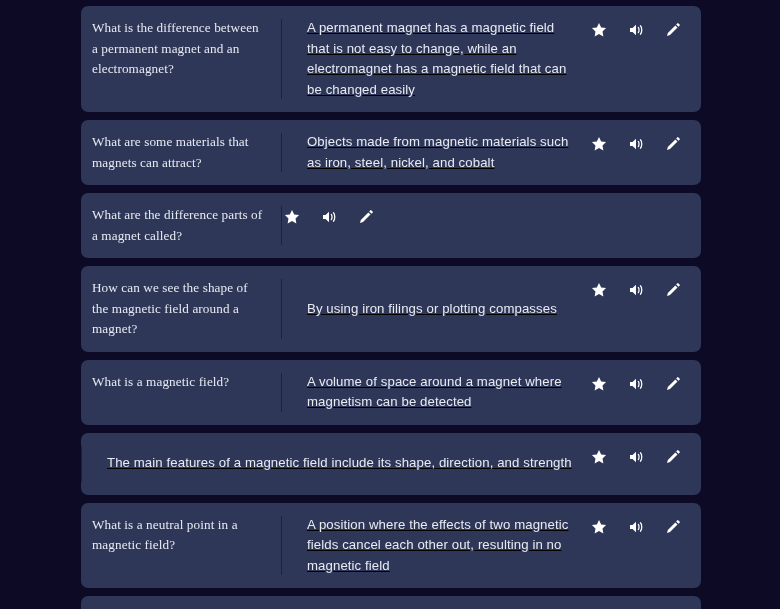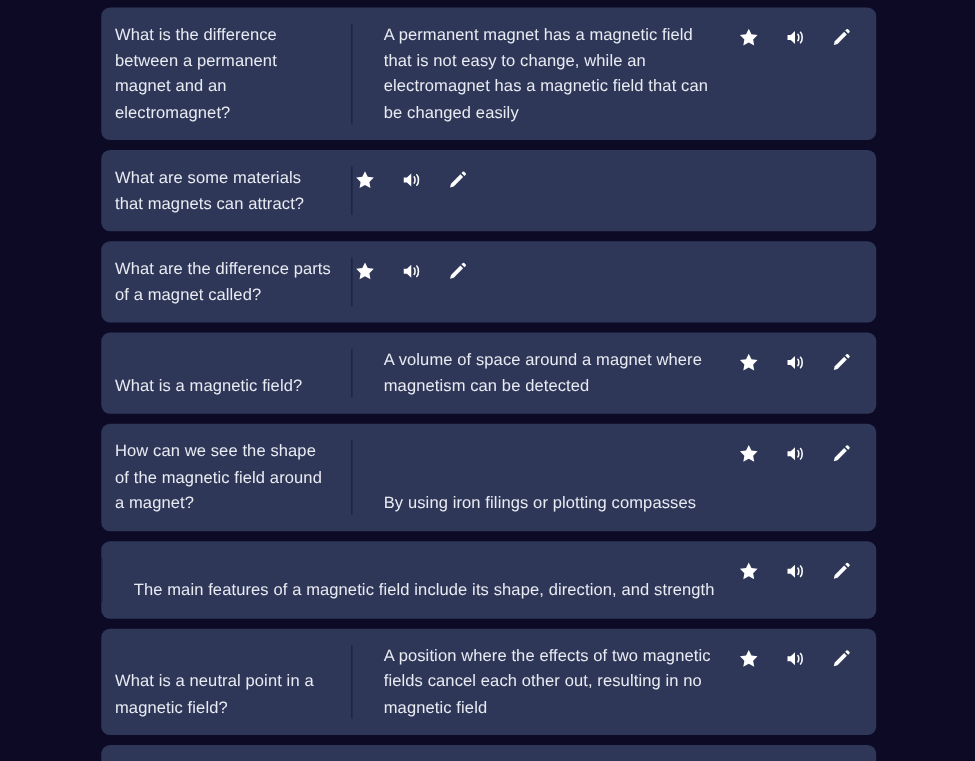--- a/index.html
+++ b/index.html
@@ -41,37 +41,39 @@
     align-items: stretch;
     min-height: 62px;
     padding: 12px 0 12px 0;
   }
 
   .q-col {
     width: 200px;
     flex: 0 0 200px;
     padding: 0 14px 0 11px;
     display: flex;
-    align-items: flex-end;
+    align-items: flex-start;
+    font-family: Liberation Serif, serif;
   }
 
   .divider {
     width: 1px;
     flex: 0 0 1px;
     background: #1b2240;
     align-self: stretch;
     margin: 1px 0;
   }
 
   .a-col {
     flex: 1 1 auto;
     padding: 0 10px 0 25px;
     display: flex;
-    align-items: flex-end;
+    align-items: center;
     min-width: 0;
+    text-decoration: underline;
   }
 
   .qa-text {
     color: #e9ebf3;
     font-size: 13.2px;
     line-height: 20.5px;
     letter-spacing: 0.1px;
     white-space: pre-line;
   }
 
@@ -141,20 +143,23 @@
           </svg>
         </span>
       </button>
     </div>
   </div>
       <div class="qa-card">
     <div class="q-col">
       <span class="qa-text">What are some materials that magnets can attract?</span>
     </div>
     <div class="divider"></div>
+    <div class="a-col">
+      <span class="qa-text">Objects made from magnetic materials such as iron, steel, nickel, and cobalt</span>
+    </div>
     <div class="actions">
       <button class="icon-btn">
         <span>
           <svg width="18" height="18" viewBox="0 0 24 24" aria-hidden="true">
             <path fill="#ffffff" d="M12 2.6l2.9 5.9 6.5 0.95-4.7 4.58 1.11 6.47L12 17.44 6.19 20.5l1.11-6.47L2.6 9.45l6.5-0.95z"></path>
           </svg>
         </span>
       </button>
       <button class="icon-btn">
         <span>
@@ -202,60 +207,60 @@
           <svg width="18" height="18" viewBox="0 0 24 24" aria-hidden="true">
             <path fill="#ffffff" d="M4.0 19.9l1.1-4.0 10.0-10.0 2.9 2.9-10.0 10.0z"></path>
             <path fill="#ffffff" d="M16.2 4.6l1.35-1.35a1.2 1.2 0 0 1 1.7 0l1.5 1.5a1.2 1.2 0 0 1 0 1.7L19.4 7.8z"></path>
           </svg>
         </span>
       </button>
     </div>
   </div>
       <div class="qa-card">
     <div class="q-col">
+      <span class="qa-text">How can we see the shape of the magnetic field around a magnet?</span>
+    </div>
+    <div class="divider"></div>
+    <div class="a-col">
+      <span class="qa-text">By using iron filings or plotting compasses</span>
+    </div>
+    <div class="actions">
+      <button class="icon-btn">
+        <span>
+          <svg width="18" height="18" viewBox="0 0 24 24" aria-hidden="true">
+            <path fill="#ffffff" d="M12 2.6l2.9 5.9 6.5 0.95-4.7 4.58 1.11 6.47L12 17.44 6.19 20.5l1.11-6.47L2.6 9.45l6.5-0.95z"></path>
+          </svg>
+        </span>
+      </button>
+      <button class="icon-btn">
+        <span>
+          <svg width="18" height="18" viewBox="0 0 24 24" aria-hidden="true">
+            <path fill="#ffffff" d="M4 9.3v5.4h3.4L12 18.9V5.1L7.4 9.3z"></path>
+            <path fill="none" stroke="#ffffff" stroke-width="1.7" stroke-linecap="round" d="M15.1 8.7c1.25 1.05 1.25 5.55 0 6.6"></path>
+            <path fill="none" stroke="#ffffff" stroke-width="1.7" stroke-linecap="round" d="M17.9 6.4c2.35 2.0 2.35 9.2 0 11.2"></path>
+          </svg>
+        </span>
+      </button>
+      <button class="icon-btn">
+        <span>
+          <svg width="18" height="18" viewBox="0 0 24 24" aria-hidden="true">
+            <path fill="#ffffff" d="M4.0 19.9l1.1-4.0 10.0-10.0 2.9 2.9-10.0 10.0z"></path>
+            <path fill="#ffffff" d="M16.2 4.6l1.35-1.35a1.2 1.2 0 0 1 1.7 0l1.5 1.5a1.2 1.2 0 0 1 0 1.7L19.4 7.8z"></path>
+          </svg>
+        </span>
+      </button>
+    </div>
+  </div>
+      <div class="qa-card">
+    <div class="q-col">
       <span class="qa-text">What is a magnetic field?</span>
     </div>
     <div class="divider"></div>
     <div class="a-col">
       <span class="qa-text">A volume of space around a magnet where magnetism can be detected</span>
-    </div>
-    <div class="actions">
-      <button class="icon-btn">
-        <span>
-          <svg width="18" height="18" viewBox="0 0 24 24" aria-hidden="true">
-            <path fill="#ffffff" d="M12 2.6l2.9 5.9 6.5 0.95-4.7 4.58 1.11 6.47L12 17.44 6.19 20.5l1.11-6.47L2.6 9.45l6.5-0.95z"></path>
-          </svg>
-        </span>
-      </button>
-      <button class="icon-btn">
-        <span>
-          <svg width="18" height="18" viewBox="0 0 24 24" aria-hidden="true">
-            <path fill="#ffffff" d="M4 9.3v5.4h3.4L12 18.9V5.1L7.4 9.3z"></path>
-            <path fill="none" stroke="#ffffff" stroke-width="1.7" stroke-linecap="round" d="M15.1 8.7c1.25 1.05 1.25 5.55 0 6.6"></path>
-            <path fill="none" stroke="#ffffff" stroke-width="1.7" stroke-linecap="round" d="M17.9 6.4c2.35 2.0 2.35 9.2 0 11.2"></path>
-          </svg>
-        </span>
-      </button>
-      <button class="icon-btn">
-        <span>
-          <svg width="18" height="18" viewBox="0 0 24 24" aria-hidden="true">
-            <path fill="#ffffff" d="M4.0 19.9l1.1-4.0 10.0-10.0 2.9 2.9-10.0 10.0z"></path>
-            <path fill="#ffffff" d="M16.2 4.6l1.35-1.35a1.2 1.2 0 0 1 1.7 0l1.5 1.5a1.2 1.2 0 0 1 0 1.7L19.4 7.8z"></path>
-          </svg>
-        </span>
-      </button>
-    </div>
-  </div>
-      <div class="qa-card">
-    <div class="q-col">
-      <span class="qa-text">How can we see the shape of the magnetic field around a magnet?</span>
-    </div>
-    <div class="divider"></div>
-    <div class="a-col">
-      <span class="qa-text">By using iron filings or plotting compasses</span>
     </div>
     <div class="actions">
       <button class="icon-btn">
         <span>
           <svg width="18" height="18" viewBox="0 0 24 24" aria-hidden="true">
             <path fill="#ffffff" d="M12 2.6l2.9 5.9 6.5 0.95-4.7 4.58 1.11 6.47L12 17.44 6.19 20.5l1.11-6.47L2.6 9.45l6.5-0.95z"></path>
           </svg>
         </span>
       </button>
       <button class="icon-btn">

